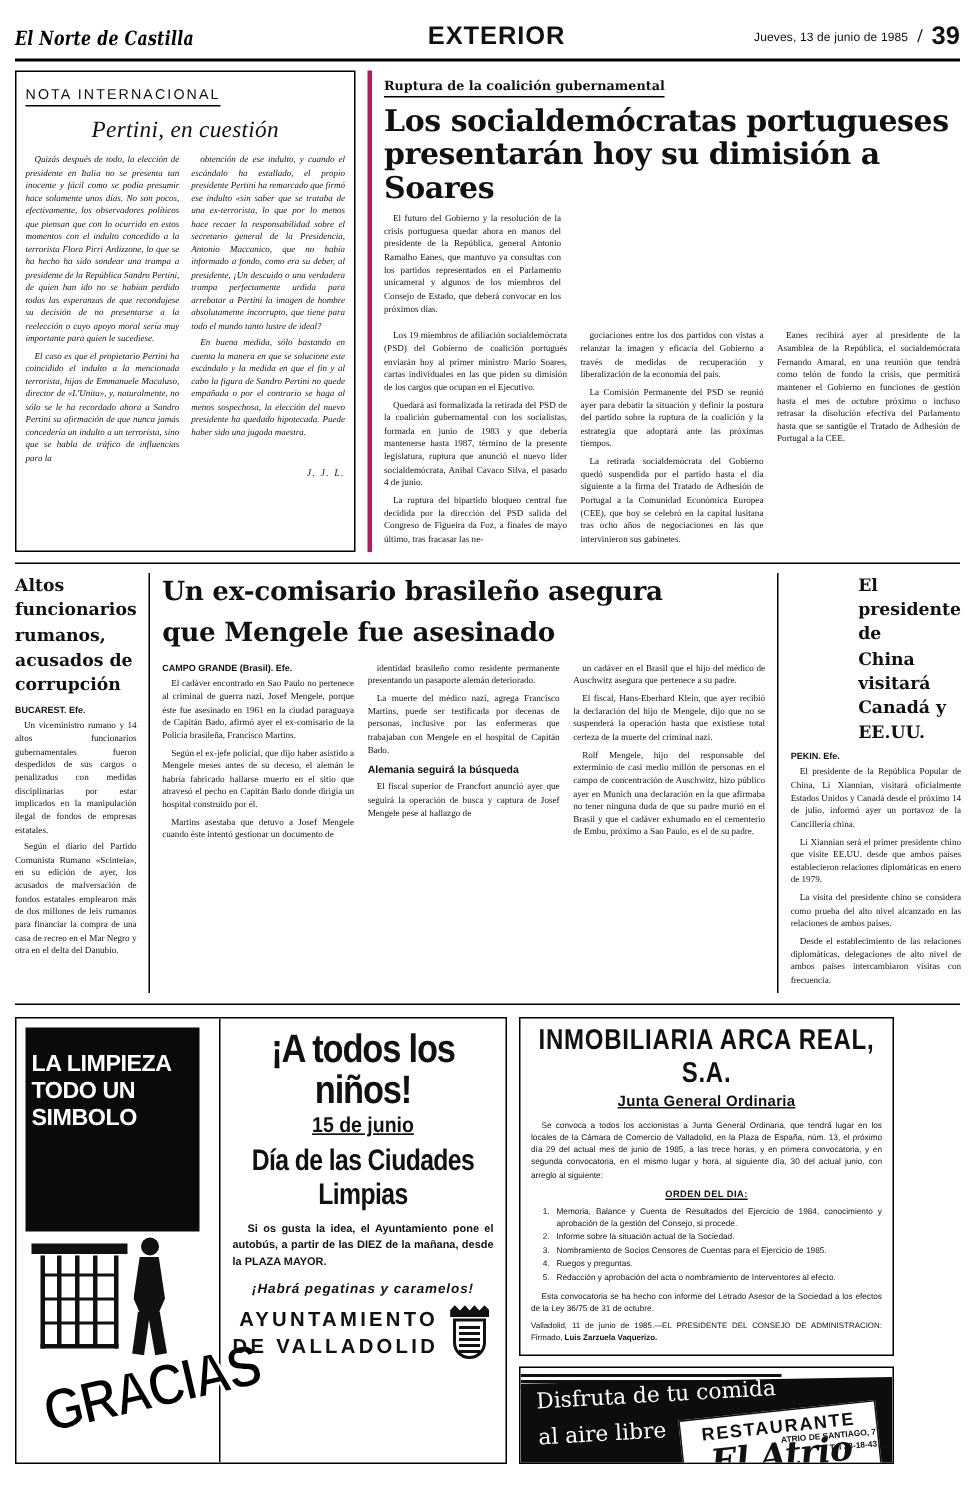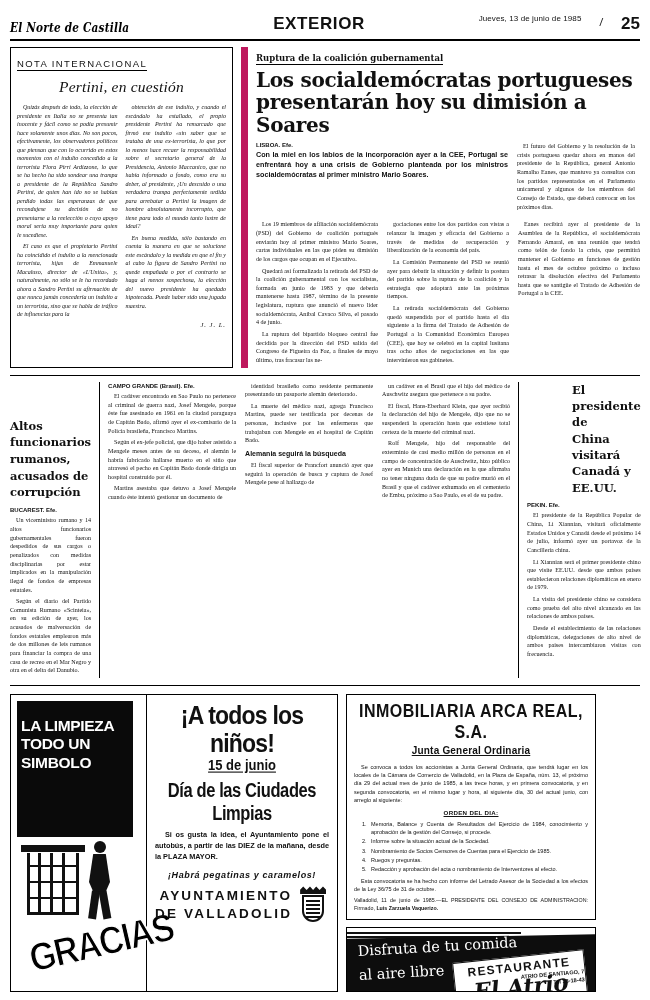--- a/index.html
+++ b/index.html
@@ -22,21 +22,21 @@
     font-style: italic;
     transform: scaleY(1.25);
     transform-origin: left bottom;
     color:#000;
   }
   .masthead-section {
     font-family: "Liberation Sans", sans-serif;
     font-weight: 700; font-size: 17px; letter-spacing: .6px;
     margin-left: 30px;
   }
-  .masthead-right { display:flex; align-items:flex-start; gap:18px; }
+  .masthead-right { display:flex; align-items:center; gap:6px; }
   .masthead-date { font-family:"Liberation Sans",sans-serif; font-size:8px; letter-spacing:.1px; }
   .masthead-slash { font-size: 13px; font-weight:700; }
   .masthead-page { font-family:"Liberation Sans",sans-serif; font-weight:700; font-size:17px; }
   .rule-thick { border-top: 2px solid #000; margin: 3px 0 6px 0; }
   .body-txt { font-size: 6.1px; line-height: 1.42; text-align: justify; hyphens:auto; }
   .body-txt p { margin: 0 0 3px 0; text-indent: 6px; }
 
   
   .top-zone { display:flex; gap:8px; }
   .nota-box { width: 228px; border:1.4px solid #000; padding: 5px 6px 4px 6px; }
@@ -48,41 +48,41 @@
   }
   .nota-title {
     font-family:"Liberation Serif",serif;
     font-style: italic; font-size: 15.5px; text-align:center;
     margin: 2px 0 7px 0; letter-spacing:.2px;
   }
   .nota-body { column-count:2; column-gap:8px; font-style: italic; font-size:6px; line-height:1.42; text-align:justify; }
   .nota-body p { margin:0 0 3px 0; text-indent:6px; }
   .nota-sign { text-align:right; font-style:italic; font-size:6.5px; margin-top:2px; letter-spacing:1px; }
 
-  .main-art { flex:1; border-left:7px solid #be185d; padding-left:8px; }
+  .main-art { flex:1; border-left:3px solid #be185d; padding-left:8px; }
   .kicker {
     font-family:"DejaVu Serif",serif; font-weight:700; font-size:8.5px;
     border-bottom:1px solid #000; display:inline-block; padding-bottom:1px; margin-bottom:4px;
   }
   .head-xl {
     font-family:"DejaVu Serif",serif; font-weight:700;
     font-size: 20px; line-height:1.12; letter-spacing:-.3px; margin-bottom:6px;
   }
   .lead-wrap { display:flex; gap:9px; }
   .lead-left { width: 252px; }
   .dateline { font-family:"Liberation Sans",sans-serif; font-weight:700; font-size:6px; margin-bottom:2px; }
   .lead { font-family:"Liberation Sans",sans-serif; font-weight:700; font-size:7.2px; line-height:1.38; text-align:justify; }
   .main-cols { display:flex; gap:9px; margin-top:6px; }
   .main-cols .col { width: 122px; }
   .col-right-top { width: 118px; }
 
   
   .rule-thin { border-top:1px solid #000; margin:7px 0 6px 0; }
   .mid-zone { display:flex; gap:8px; }
-  .mid-left { width:118px;margin-top:36px; }
+  .mid-left { width:118px; }
   .mid-center { flex:1; border-left:1px solid #000; border-right:1px solid #000; padding:0 8px; }
   .mid-right { width:118px; }
   .head-col {
     font-family:"DejaVu Serif",serif; font-weight:700;
     font-size:11.5px; line-height:1.45; margin-bottom:5px;
   }
   .head-lg {
     font-family:"DejaVu Serif",serif; font-weight:700;
     font-size:17.5px; line-height:1.55; letter-spacing:-.2px; margin-bottom:6px;
   }
@@ -214,21 +214,21 @@
 <body>
 
 <div class="page">
 
   <div class="masthead">
     <div class="masthead-logo">El Norte de Castilla</div>
     <div class="masthead-section">EXTERIOR</div>
     <div class="masthead-right">
       <span class="masthead-date">Jueves, 13 de junio de 1985</span>
       <span class="masthead-slash">/</span>
-      <span class="masthead-page">25</span>
+      <span class="masthead-page">39</span>
     </div>
   </div>
   <div class="rule-thick"></div>
 
   <div class="top-zone">
 
     <div class="nota-box">
       <div class="nota-label">NOTA INTERNACIONAL</div>
       <div class="nota-title">Pertini, en cuestión</div>
       <div class="nota-body">
@@ -241,24 +241,20 @@
     </div>
 
     <div class="main-art">
       <div class="kicker">Ruptura de la coalición gubernamental</div>
       <div class="head-xl">
         <span>Los socialdemócratas portugueses</span><br>
         <span>presentarán hoy su dimisión a Soares</span>
       </div>
 
       <div class="lead-wrap">
-        <div class="lead-left">
-          <div class="dateline">LISBOA. Efe.</div>
-          <div class="lead">Con la miel en los labios de la incorporación ayer a la CEE, Portugal se enfrentará hoy a una crisis de Gobierno planteada por los ministros socialdemócratas al primer ministro Mario Soares.</div>
-        </div>
         <div class="col-right-top body-txt">
           <p>El futuro del Gobierno y la resolución de la crisis portuguesa quedar ahora en manos del presidente de la República, general Antonio Ramalho Eanes, que mantuvo ya consultas con los partidos representados en el Parlamento unicameral y algunos de los miembros del Consejo de Estado, que deberá convocar en los próximos días.</p>
         </div>
       </div>
 
       <div class="main-cols">
         <div class="col body-txt">
           <p>Los 19 miembros de afiliación socialdemócrata (PSD) del Gobierno de coalición portugués enviarán hoy al primer ministro Mario Soares, cartas individuales en las que piden su dimisión de los cargos que ocupan en el Ejecutivo.</p>
           <p>Quedará así formalizada la retirada del PSD de la coalición gubernamental con los socialistas, formada en junio de 1983 y que debería mantenerse hasta 1987, término de la presente legislatura, ruptura que anunció el nuevo líder socialdemócrata, Anibal Cavaco Silva, el pasado 4 de junio.</p>
           <p>La ruptura del bipartido bloqueo central fue decidida por la dirección del PSD salida del Congreso de Figueira da Foz, a finales de mayo último, tras fracasar las ne-</p>
@@ -282,20 +278,24 @@
     <div class="mid-left">
       <div class="head-col">Altos funcionarios rumanos, acusados de corrupción</div>
       <div class="body-txt">
         <div class="dateline">BUCAREST. Efe.</div>
         <p>Un viceministro rumano y 14 altos funcionarios gubernamentales fueron despedidos de sus cargos o penalizados con medidas disciplinarias por estar implicados en la manipulación ilegal de fondos de empresas estatales.</p>
         <p>Según el diario del Partido Comunista Rumano «Scinteia», en su edición de ayer, los acusados de malversación de fondos estatales emplearon más de dos millones de leis rumanos para financiar la compra de una casa de recreo en el Mar Negro y otra en el delta del Danubio.</p>
       </div>
     </div>
 
     <div class="mid-center">
+      <div class="head-lg">
+        <span>Un ex-comisario brasileño asegura</span>
+        <span class="l2">que Mengele fue asesinado</span>
+      </div>
       <div class="mid-center-cols">
         <div class="col body-txt">
           <div class="dateline">CAMPO GRANDE (Brasil). Efe.</div>
           <p>El cadáver encontrado en Sao Paulo no pertenece al criminal de guerra nazi, Josef Mengele, porque éste fue asesinado en 1961 en la ciudad paraguaya de Capitán Bado, afirmó ayer el ex-comisario de la Policía brasileña, Francisco Martins.</p>
           <p>Según el ex-jefe policial, que dijo haber asistido a Mengele meses antes de su deceso, el alemán le habría fabricado hallarse muerto en el sitio que atravesó el pecho en Capitán Bado donde dirigía un hospital construido por él.</p>
           <p>Martins asestaba que detuvo a Josef Mengele cuando éste intentó gestionar un documento de</p>
         </div>
         <div class="col body-txt">
           <p>identidad brasileño como residente permanente presentando un pasaporte alemán deteriorado.</p>
           <p>La muerte del médico nazi, agrega Francisco Martins, puede ser testificada por decenas de personas, inclusive por las enfermeras que trabajaban con Mengele en el hospital de Capitán Bado.</p>

